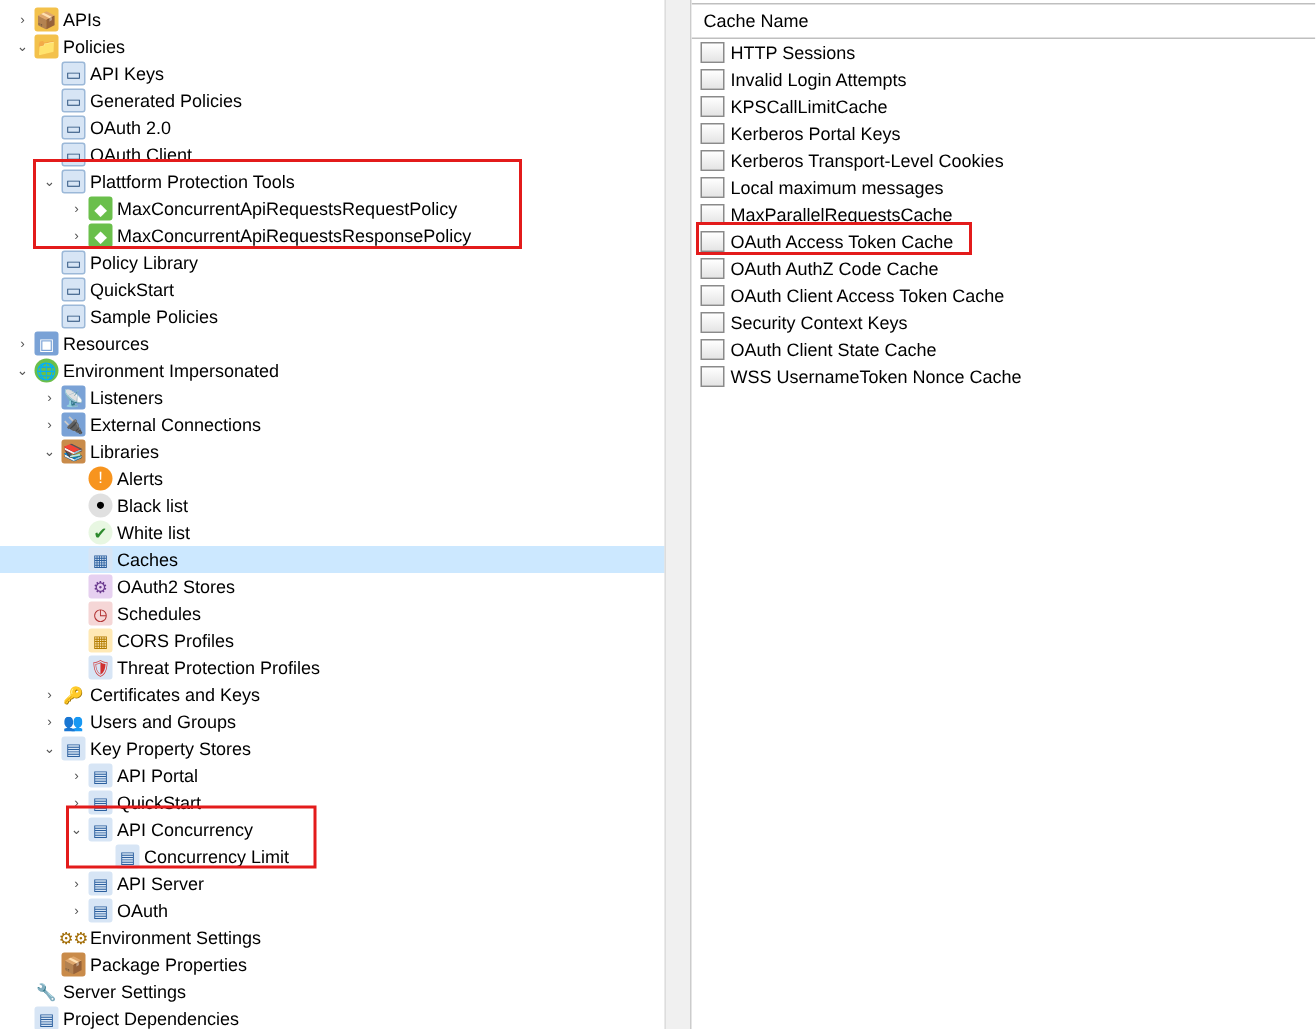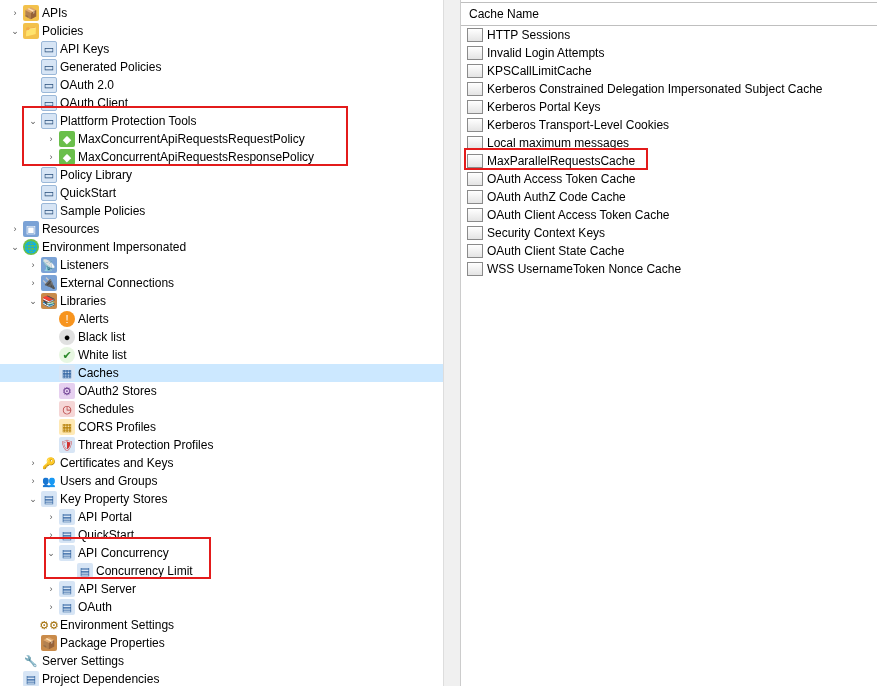--- a/index.html
+++ b/index.html
@@ -298,24 +298,20 @@
           <div class="cache-row">
             <span class="cache-ic"></span>
             <span>Invalid Login Attempts</span>
           </div>
           <div class="cache-row">
             <span class="cache-ic"></span>
             <span>KPSCallLimitCache</span>
           </div>
           <div class="cache-row">
             <span class="cache-ic"></span>
-            <span>Kerberos Constrained Delegation Impersonated Subject Cache</span>
-          </div>
-          <div class="cache-row">
-            <span class="cache-ic"></span>
             <span>Kerberos Portal Keys</span>
           </div>
           <div class="cache-row">
             <span class="cache-ic"></span>
             <span>Kerberos Transport-Level Cookies</span>
           </div>
           <div class="cache-row">
             <span class="cache-ic"></span>
             <span>Local maximum messages</span>
           </div>

